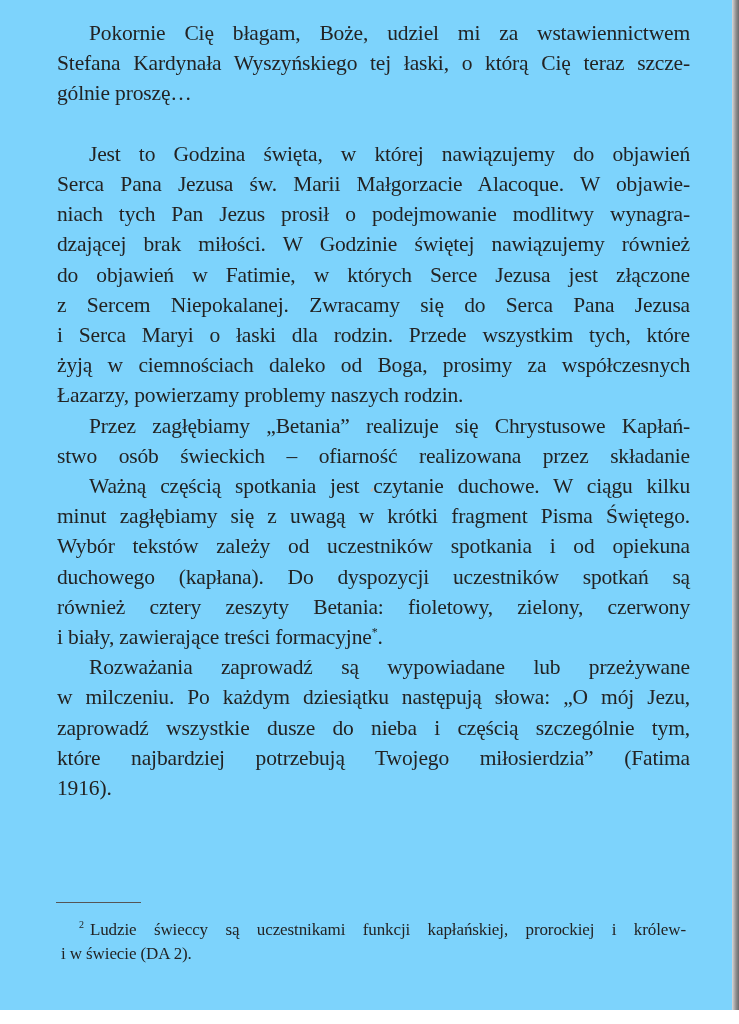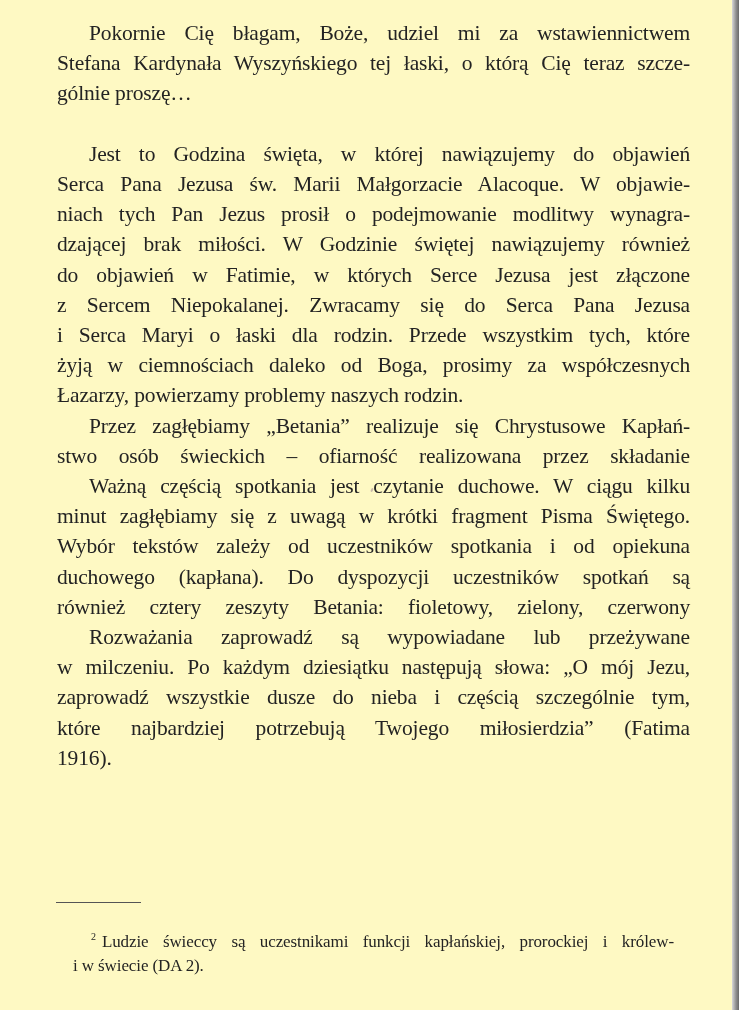--- a/index.html
+++ b/index.html
@@ -5,21 +5,21 @@
   html, body { margin: 0; padding: 0; }
   body {
     width: 739px; height: 1024px; overflow: hidden;
     background: #fdfdfd;
     position: relative;
     font-family: "Liberation Serif", "DejaVu Serif", serif;
     color: #232323;
   }
   .page {
     position: absolute; left: 0; top: 0; width: 733px; height: 1010px;
-    background: #fef9c3;
+    background: #7dd3fc;
   }
   .shadow {
     position: absolute; left: 732px; top: 0; width: 7px; height: 1010px;
     background: linear-gradient(to right, #d8d8d8, #8d8d8d 60%, #6a6a6a);
   }
   .bottom-strip {
     position: absolute; left: 0; top: 1010px; width: 739px; height: 14px; background: #ffffff;
   }
   .body-text {
     position: absolute; left: 57px; top: 18px; width: 633px;
@@ -31,21 +31,21 @@
   .line { display: block; text-align: justify; text-align-last: justify; white-space: nowrap; }
   .line.last { text-align-last: left; }
   sup { font-size: 12px; line-height: 0; vertical-align: 8px; }
   .rule {
     position: absolute; left: 56px; top: 902px; width: 85px; height: 1px; background: #555;
   }
   .footnote {
     position: absolute; left: 57px; top: 914px; width: 633px;
     font-size: 17px; line-height: 23.5px; letter-spacing: -0.1px;
   }
-  .footnote p { margin: 16px; text-indent: 18px; }
+  .footnote p { margin: 4px; text-indent: 18px; }
   .fn-mark { font-size: 10px; vertical-align: 7px; line-height: 0; margin-right: 6px; }
   .speck { position: absolute; left: 371px; top: 488px; width: 2px; height: 4px; background: #c9b8a8; border-radius: 1px; transform: rotate(25deg); }
 </style>
 </head>
 <body>
 
 <div class="page">
 
   <div class="body-text">
 
@@ -71,20 +71,21 @@
       <span class="line">Przez zagłębiamy „Betania” realizuje się Chrystusowe Kapłań-</span>
       <span class="line" style="text-indent:0">stwo osób świeckich – ofiarność realizowana przez składanie</span>
     </p>
 
     <p>
       <span class="line">Ważną częścią spotkania jest czytanie duchowe. W ciągu kilku</span>
       <span class="line" style="text-indent:0">minut zagłębiamy się z uwagą w krótki fragment Pisma Świętego.</span>
       <span class="line" style="text-indent:0">Wybór tekstów zależy od uczestników spotkania i od opiekuna</span>
       <span class="line" style="text-indent:0">duchowego (kapłana). Do dyspozycji uczestników spotkań są</span>
       <span class="line" style="text-indent:0">również cztery zeszyty Betania: fioletowy, zielony, czerwony</span>
+      <span class="line last" style="text-indent:0"><span>i biały, zawierające treści formacyjne</span><sup>*</sup><span>.</span></span>
     </p>
 
     <p>
       <span class="line">Rozważania zaprowadź są wypowiadane lub przeżywane</span>
       <span class="line" style="text-indent:0">w milczeniu. Po każdym dziesiątku następują słowa: „O mój Jezu,</span>
       <span class="line" style="text-indent:0">zaprowadź wszystkie dusze do nieba i częścią szczególnie tym,</span>
       <span class="line" style="text-indent:0">które najbardziej potrzebują Twojego miłosierdzia” (Fatima</span>
       <span class="line last" style="text-indent:0">1916).</span>
     </p>
   </div>

